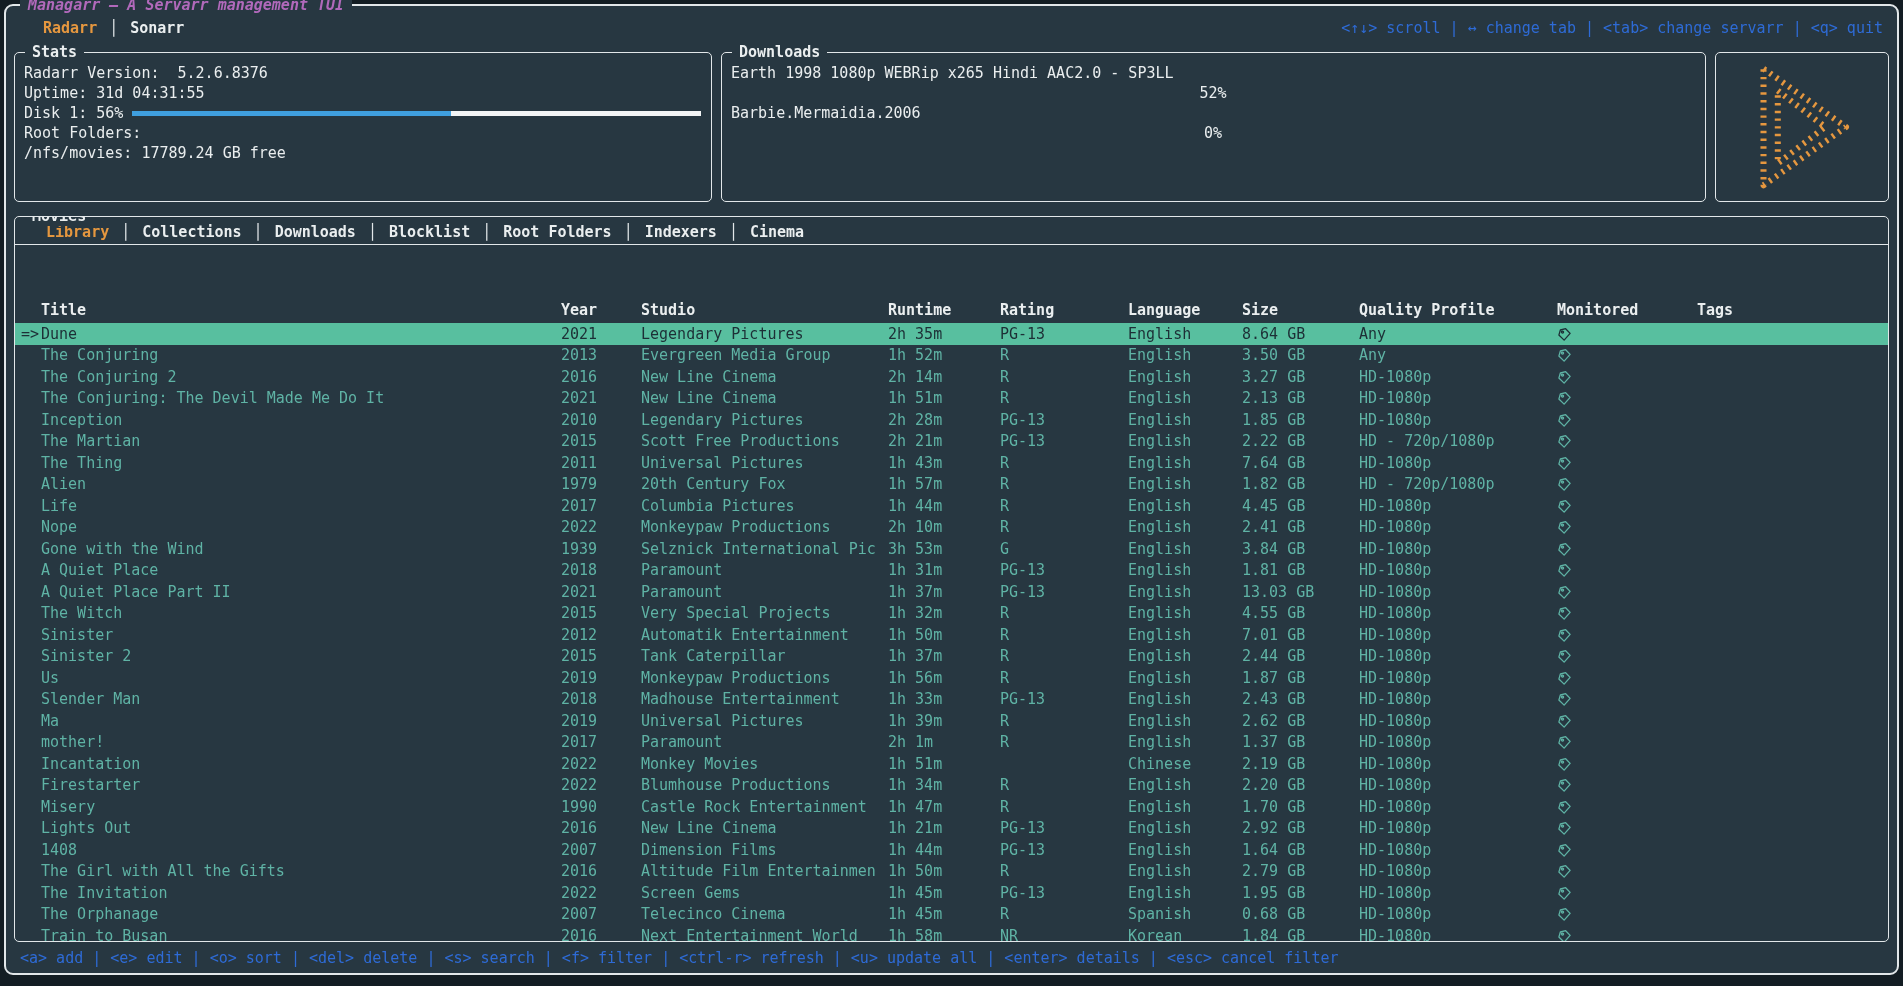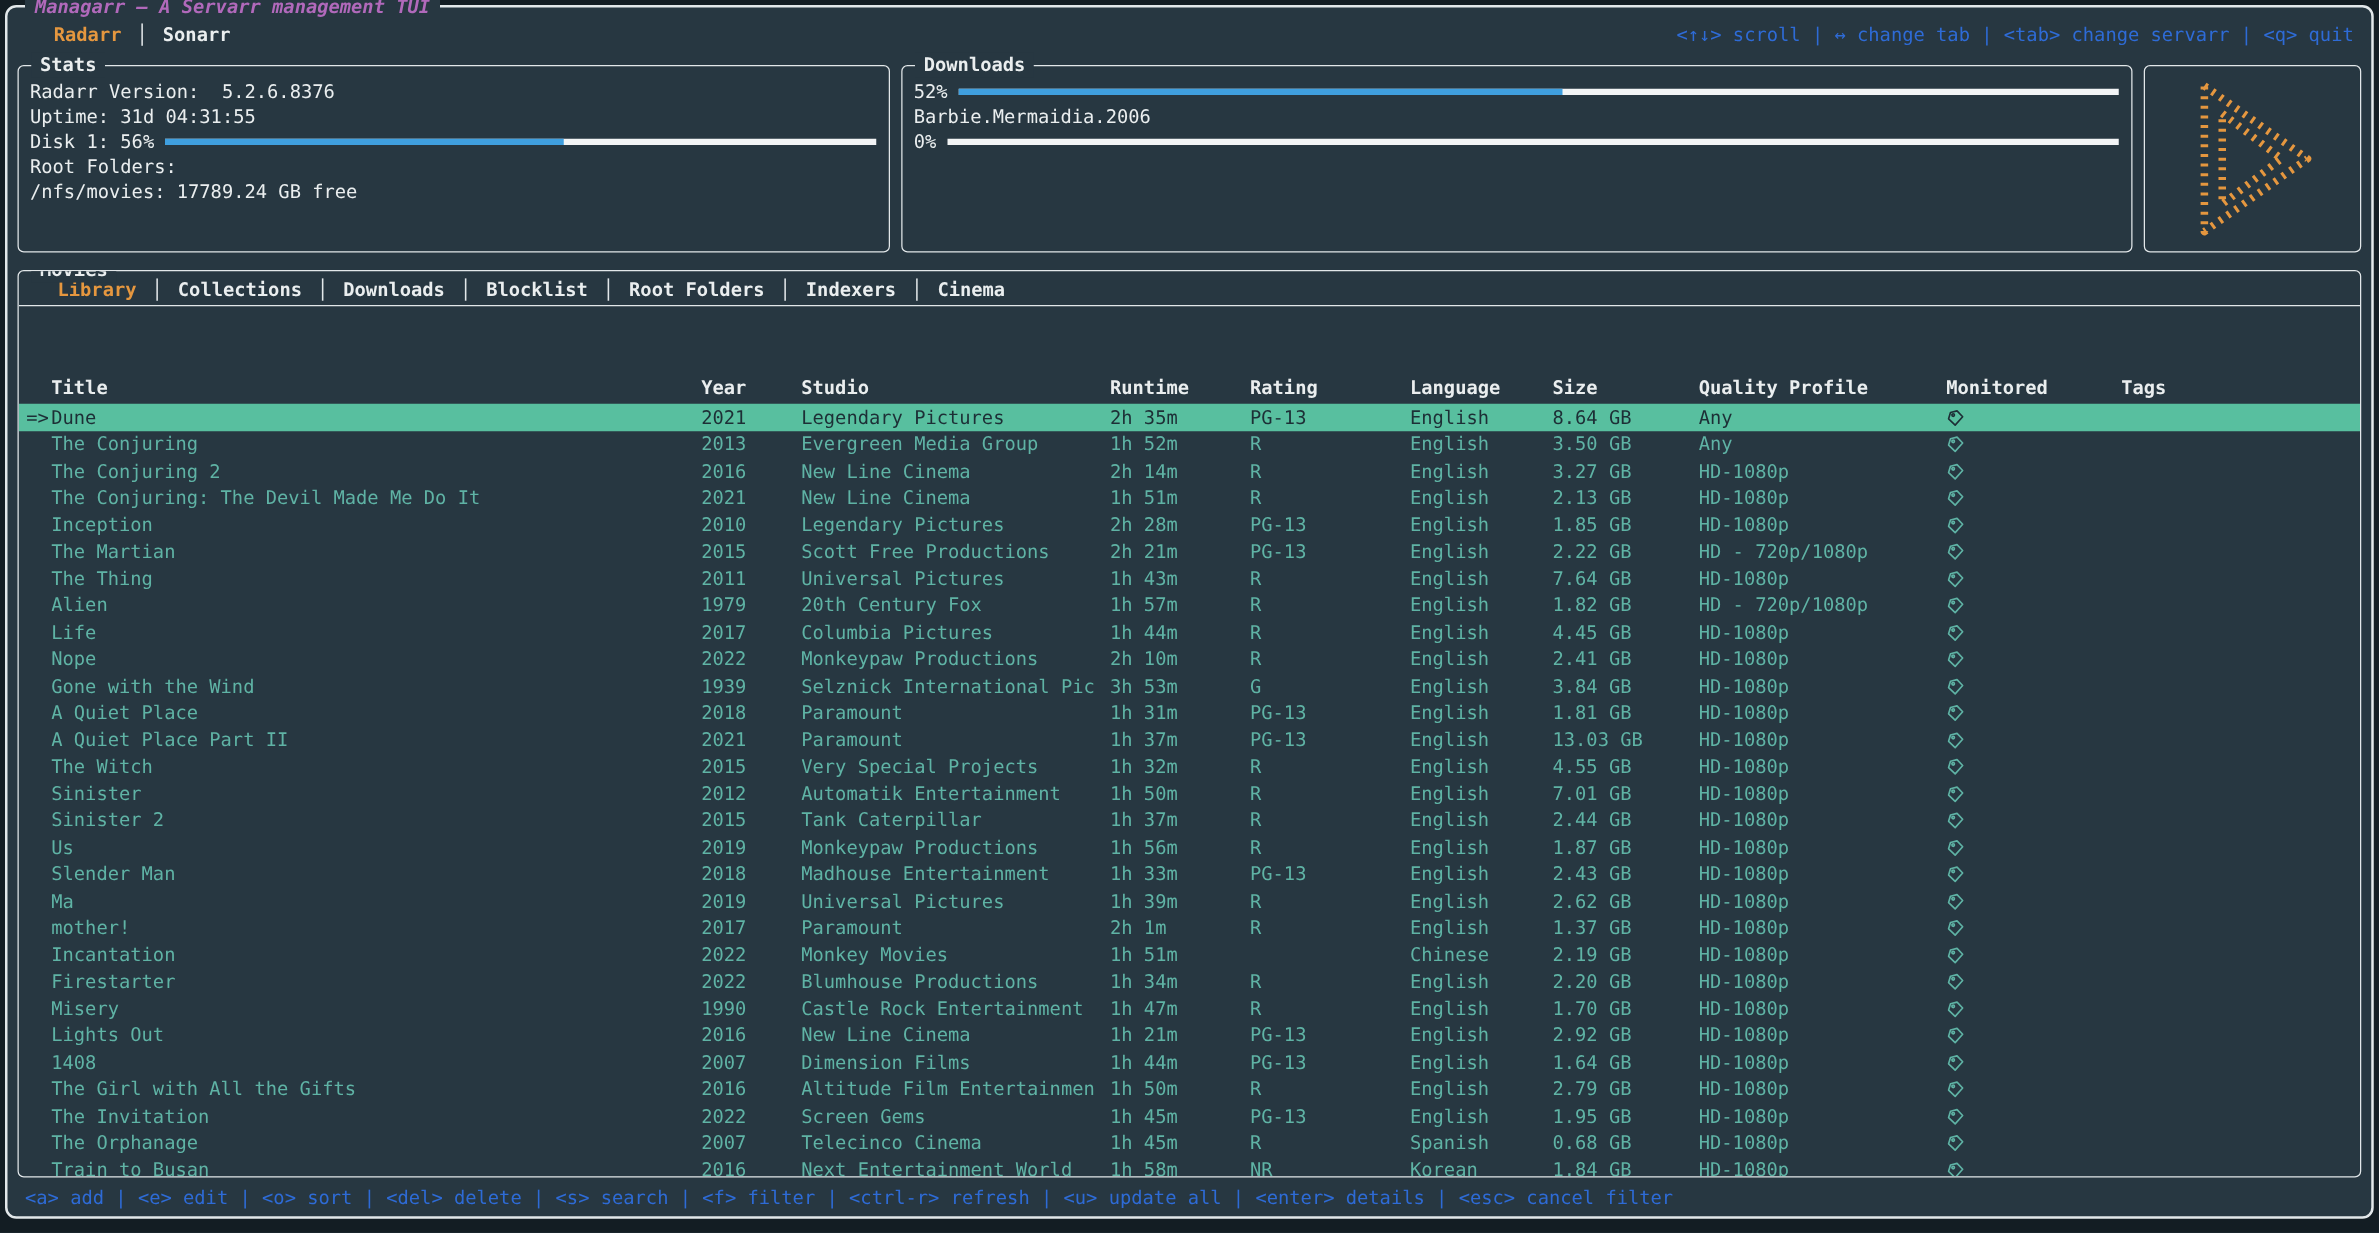--- a/index.html
+++ b/index.html
@@ -35,21 +35,21 @@
   .box-title{position:absolute;top:-11px;left:10px;background:var(--bg);padding:0 7px;
     color:var(--white);font-weight:bold;font-size:15px;line-height:20px;white-space:pre;}
   .stats-box{width:698px;padding:10px 10px 6px 9px;}
   .downloads-box{flex:1;padding:10px 10px 6px 9px;}
   .logo-box{width:174px;display:flex;align-items:center;justify-content:center;}
   .stat-line{color:var(--white);font-size:15px;line-height:20px;white-space:pre;display:flex;align-items:center;}
   .stat-line.bold{font-weight:normal;}
   .pbar{flex:1;height:5px;background:var(--punfilled);margin-left:9px;}
   .pbar .fill{height:100%;background:var(--pfill);}
   .dl-name{color:var(--white);font-size:15px;line-height:20px;white-space:pre;}
-  .dl-bar-row{display:flex;align-items:center;color:var(--white);font-size:15px;line-height:20px;white-space:pre;}
+  .dl-bar-row{display:flex;align-items:center;color:var(--white);font-size:15px;line-height:20px;white-space:pre;flex-direction:column;}
   .movies-box{flex:1;margin:14px 8px 0 8px;display:flex;flex-direction:column;overflow:hidden;gap:48px;}
   .movie-tabs{display:flex;align-items:center;height:28px;padding:2px 8px 0 8px;
     border-bottom:1.5px solid var(--border);flex:0 0 auto;}
   .table{flex:1;overflow:hidden;padding-top:4px;}
   .trow,.thead{display:grid;
     grid-template-columns:26px 520px 80px 247px 112px 128px 114px 117px 198px 140px 1fr;
     align-items:center;font-size:15px;white-space:pre;}
   .thead{height:26px;color:var(--white);font-weight:bold;}
   .trow{height:21.5px;color:var(--teal);}
   .trow.selected{background:var(--sel-bg);color:var(--sel-fg);}
@@ -84,20 +84,21 @@
             <div class="stat-line bold">Uptime: 31d 04:31:55</div>
             <div class="stat-line"><span>Disk 1: 56%</span><div class="pbar"><div class="fill" style="width: 56%;"></div></div></div>
             <div class="stat-line bold">Root Folders:</div>
             <div class="stat-line">/nfs/movies: 17789.24 GB free</div>
           </div>
       </section>
 
       <section class="box downloads-box">
         <span class="box-title">Downloads</span>
         <div id="downloads-lines">
+            <div class="dl-name">Earth 1998 1080p WEBRip x265 Hindi AAC2.0 - SP3LL</div>
             <div class="dl-bar-row"><span>52%</span><div class="pbar"><div class="fill" style="width: 52%;"></div></div></div>
             <div class="dl-name">Barbie.Mermaidia.2006</div>
             <div class="dl-bar-row"><span>0%</span><div class="pbar"><div class="fill" style="width: 0%;"></div></div></div>
           </div>
       </section>
 
       <section class="box logo-box">
         <svg class="logo-svg" viewBox="0 0 110 120" width="122" height="132">
           <g fill="none" stroke="#e5973f" stroke-width="5.5" stroke-dasharray="2.2 4.8" stroke-linejoin="round">
             <path d="M20 7 L95 60 L20 113 Z"></path>

